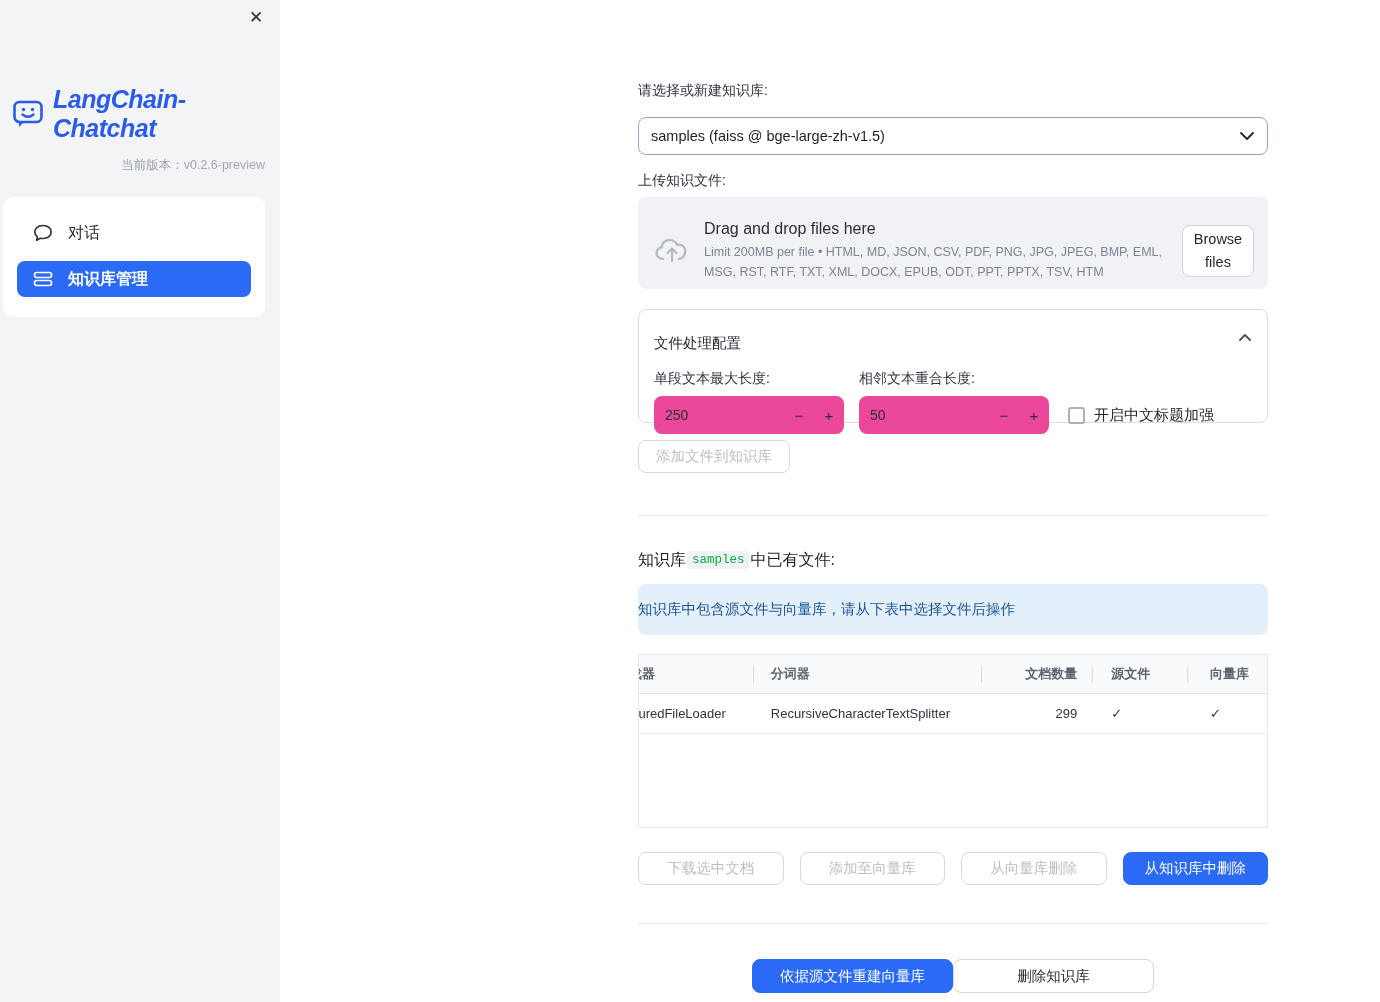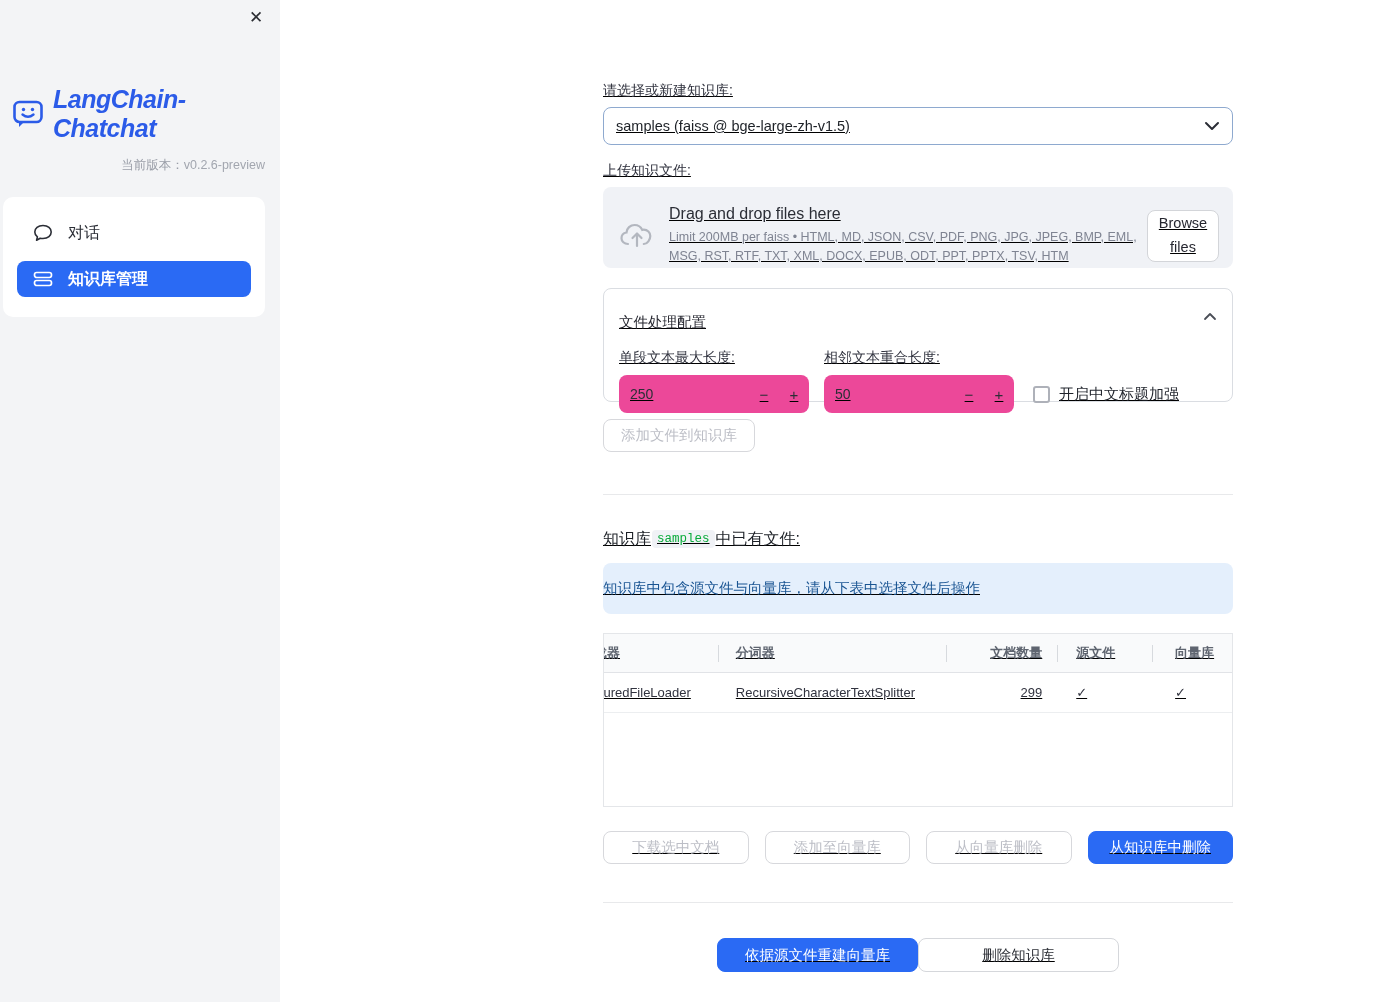--- a/index.html
+++ b/index.html
@@ -15,28 +15,28 @@
   .logo-text { font-size:25px; font-weight:700; font-style:italic; color:#2b5be8; letter-spacing:-0.5px; }
   .version-row { text-align:right; padding-right:15px; margin-top:14px; font-size:12.5px; color:#a2a6af; }
   .version-row .vlabel { color:#999da7; }
   .menu-card { background:#ffffff; border-radius:10px; margin:23px 15px 0 3px; padding:18px 14px 20px 14px; }
   .menu-item { display:flex; align-items:center; height:36px; border-radius:8px; padding-left:16px; gap:15px;
                font-size:16px; color:#2b2e36; cursor:pointer; }
   .menu-item.first { margin-bottom:10px; }
   .menu-item.active { background:#2a6af4; color:#ffffff; font-weight:700; }
 
   
-  .content { position:absolute; left:603px; top:0; width:630px;text-decoration:underline; }
+  .content { position:absolute; left:638px; top:0; width:630px; }
   .field-label { margin-top:0; font-size:14px; color:#31333f; height:20px; }
   .lbl1 { margin-top:82px; }
-  .selectbox { margin-top:5px; height:38px; background:#ffffff; border:1px solid #8ea9cf; border-radius:8px;
+  .selectbox { margin-top:15px; height:38px; background:#ffffff; border:1px solid #8ea9cf; border-radius:8px;
                display:flex; align-items:center; padding:0 12px; cursor:pointer; }
   .selectbox .sel-value { font-size:14.5px; color:#1c2026; flex:1; }
   .lbl2 { margin-top:17px; }
-  .dropzone { margin-top:5px; height:81px; background:#f0f2f6; border-radius:8px; display:flex; align-items:center; padding:16px 14px 0 16px; }
+  .dropzone { margin-top:5px; height:92px; background:#f0f2f6; border-radius:8px; display:flex; align-items:center; padding:16px 14px 0 16px; }
   .dz-icon { flex:0 0 36px; }
   .dz-texts { margin-left:14px; flex:1; }
   .dz-title { font-size:16px; color:#2b2e36; }
   .dz-limit { margin-top:5px; font-size:12.5px; color:#7f8492; line-height:1.55; max-width:478px; }
   .browse-btn { margin-left:10px; width:72px; height:52px; background:#ffffff; border:1px solid #d3d5d9; border-radius:8px;
                 font-size:14.5px; color:#262730; cursor:pointer; line-height:1.6;
                 font-family:"Liberation Sans","DejaVu Sans",sans-serif; }
 
   .expander { margin-top:20px; border:1px solid #dadde2; border-radius:8px; background:#ffffff; padding:12px 15px 11px 15px; height:114px; }
   .exp-head { display:flex; align-items:center; justify-content:space-between; cursor:pointer; }
@@ -156,21 +156,21 @@
     <div class="dropzone">
       <span class="dz-icon">
         <svg width="36" height="32" viewBox="0 0 36 32">
           <path d="M9 24 C5.2 24 2.5 21.4 2.5 18.2 C2.5 15.3 4.6 13 7.5 12.5 C7.8 8.3 11.3 5 15.6 5 C19 5 21.9 7 23.2 9.9 C23.7 9.8 24.2 9.7 24.8 9.7 C28.4 9.7 31.3 12.5 31.3 16 C31.3 19.5 28.4 24 24.8 24" fill="none" stroke="#b3b7bf" stroke-width="2.2" stroke-linecap="round"></path>
           <path d="M18 26 L18 14" stroke="#b3b7bf" stroke-width="2.2" stroke-linecap="round"></path>
           <path d="M13.5 18 L18 13.5 L22.5 18" fill="none" stroke="#b3b7bf" stroke-width="2.2" stroke-linecap="round" stroke-linejoin="round"></path>
         </svg>
       </span>
       <div class="dz-texts">
         <div class="dz-title">Drag and drop files here</div>
-        <div class="dz-limit">Limit 200MB per faiss • HTML, MD, JSON, CSV, PDF, PNG, JPG, JPEG, BMP, EML, MSG, RST, RTF, TXT, XML, DOCX, EPUB, ODT, PPT, PPTX, TSV, HTM</div>
+        <div class="dz-limit">Limit 200MB per file • HTML, MD, JSON, CSV, PDF, PNG, JPG, JPEG, BMP, EML, MSG, RST, RTF, TXT, XML, DOCX, EPUB, ODT, PPT, PPTX, TSV, HTM</div>
       </div>
       <button class="browse-btn">Browse files</button>
     </div>
 
     <div class="expander">
       <div class="exp-head">
         <span class="exp-title">文件处理配置</span>
         <span>
           <svg width="14" height="9" viewBox="0 0 14 9">
             <path d="M2 7 L7 2 L12 7" fill="none" stroke="#4a4e57" stroke-width="1.8" stroke-linecap="round" stroke-linejoin="round"></path>

